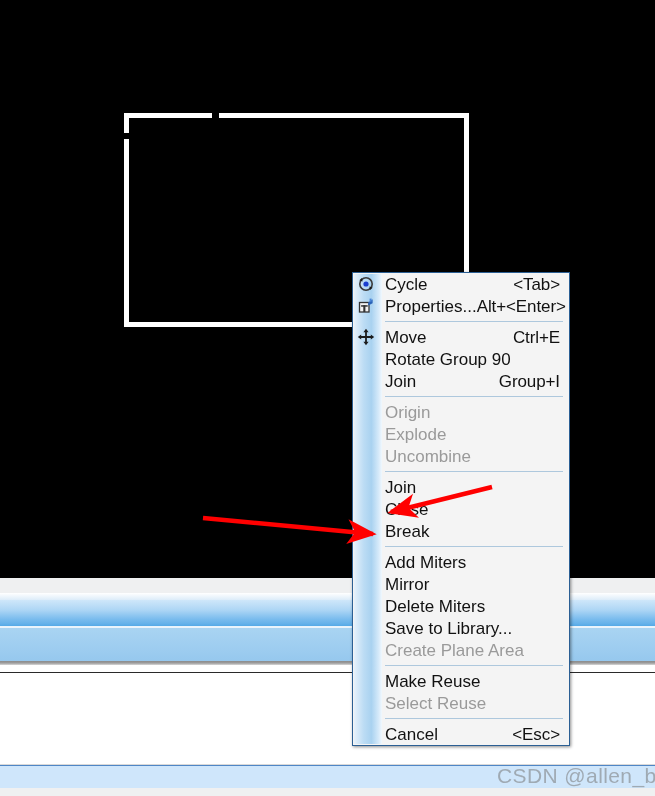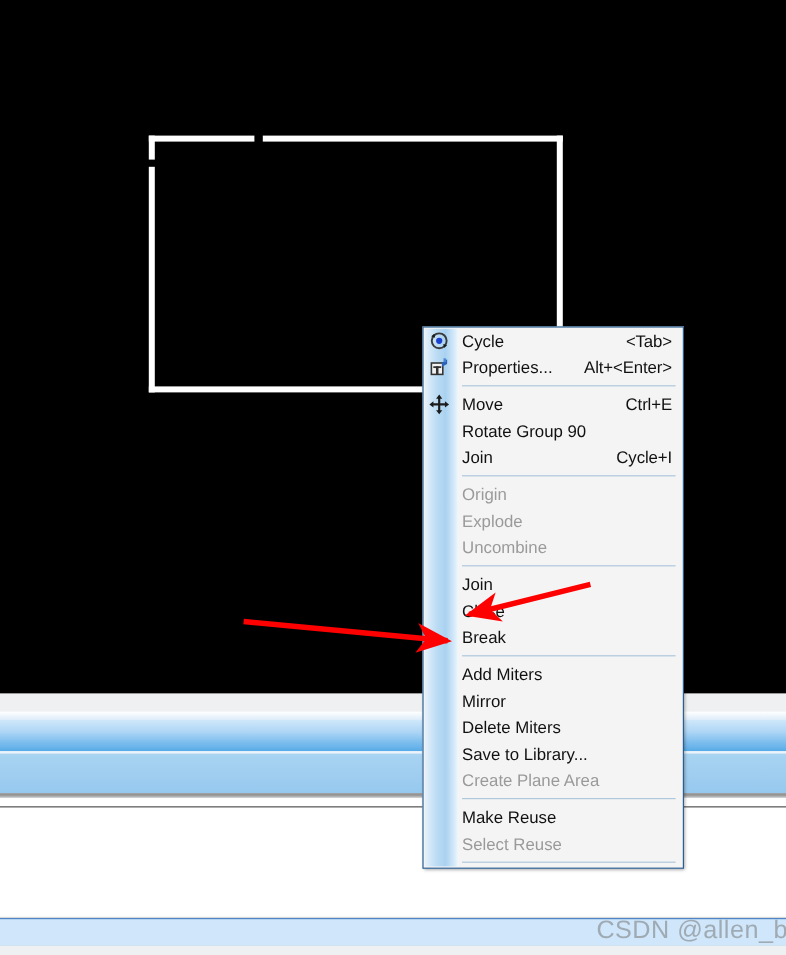--- a/index.html
+++ b/index.html
@@ -133,21 +133,21 @@
 
   
   .ctx-menu {
     position: absolute;
     left: 352px;
     top: 272px;
     width: 218px;
     background: #f4f4f4;
     border: 1px solid #2b5f94;
     box-sizing: border-box;
-    font-size: 14px;
+    font-size: 17px;
     color: #111111;
     z-index: 30;
     box-shadow: 1px 1px 3px rgba(0,0,0,0.45);
   }
   .ctx-gutter {
     position: absolute;
     left: 1px; top: 1px;
     width: 28px; bottom: 1px;
     background: linear-gradient(to right,
         #e6f1fb 0%,
@@ -277,21 +277,21 @@
               <path d="M9 0.8 L11.6 4.2 L9.9 4.2 L9.9 8.1 L13.8 8.1 L13.8 6.4 L17.2 9 L13.8 11.6 L13.8 9.9 L9.9 9.9 L9.9 13.8 L11.6 13.8 L9 17.2 L6.4 13.8 L8.1 13.8 L8.1 9.9 L4.2 9.9 L4.2 11.6 L0.8 9 L4.2 6.4 L4.2 8.1 L8.1 8.1 L8.1 4.2 L6.4 4.2 Z" fill="#1c1c1c"></path>
             </svg></span>
           <span class="label">Move</span>
           <span class="accel">Ctrl+E</span>
         </div>
         <div class="ctx-item">
           <span class="label">Rotate Group 90</span>
         </div>
         <div class="ctx-item">
           <span class="label">Join</span>
-          <span class="accel">Cycle+I</span>
+          <span class="accel">Group+I</span>
         </div>
         <div class="ctx-sep"></div>
         <div class="ctx-item disabled">
           <span class="label">Origin</span>
         </div>
         <div class="ctx-item disabled">
           <span class="label">Explode</span>
         </div>
         <div class="ctx-item disabled">
           <span class="label">Uncombine</span>
@@ -323,20 +323,24 @@
           <span class="label">Create Plane Area</span>
         </div>
         <div class="ctx-sep"></div>
         <div class="ctx-item">
           <span class="label">Make Reuse</span>
         </div>
         <div class="ctx-item disabled">
           <span class="label">Select Reuse</span>
         </div>
         <div class="ctx-sep"></div>
+        <div class="ctx-item">
+          <span class="label">Cancel</span>
+          <span class="accel">&lt;Esc&gt;</span>
+        </div>
       </div>
   </div>
 
   <svg class="arrows" width="655" height="796" viewBox="0 0 655 796">
     <defs>
       <marker id="ahead" markerWidth="7" markerHeight="7" refX="5.6" refY="3.1" orient="auto" markerUnits="strokeWidth">
         <path d="M0,0.4 L6.4,3.1 L0,5.8 L1.7,3.1 Z" fill="#ff0000"></path>
       </marker>
     </defs>
     <line x1="492" y1="487" x2="391" y2="512" stroke="#ff0000" stroke-width="4.6" marker-end="url(#ahead)"></line>

